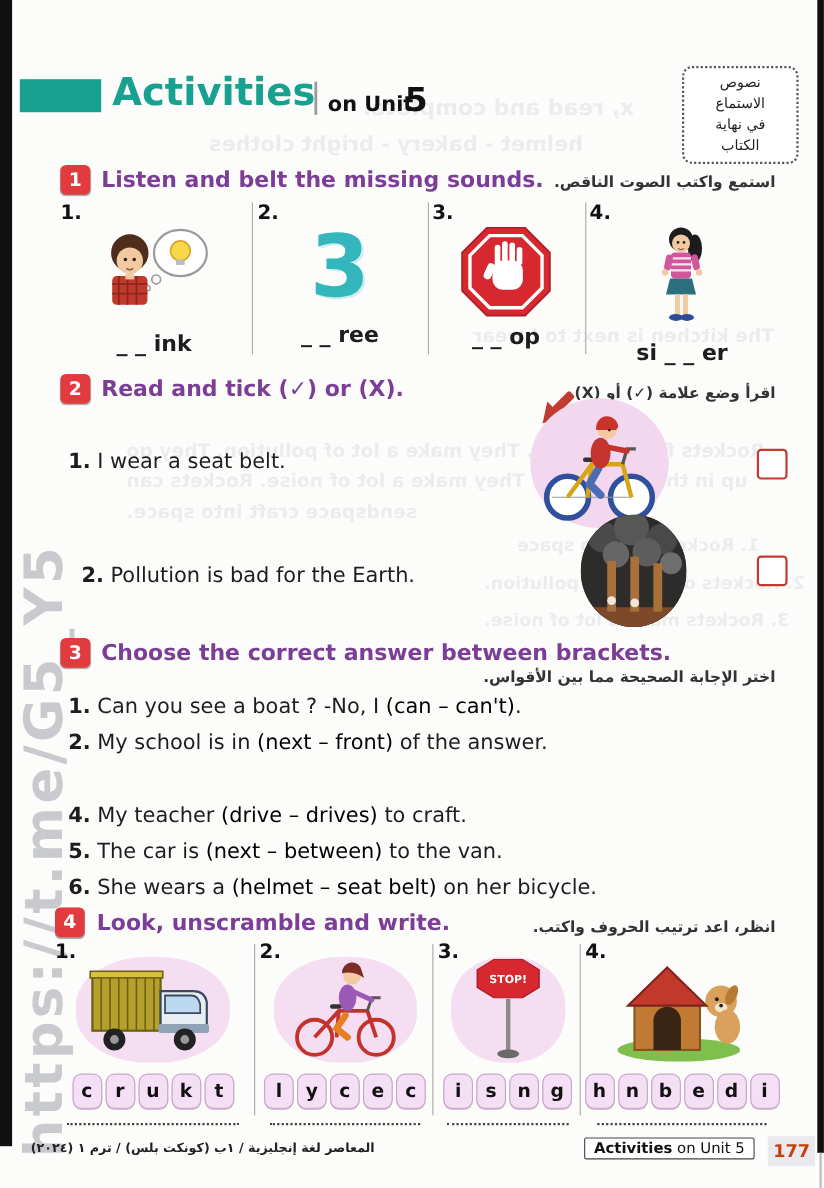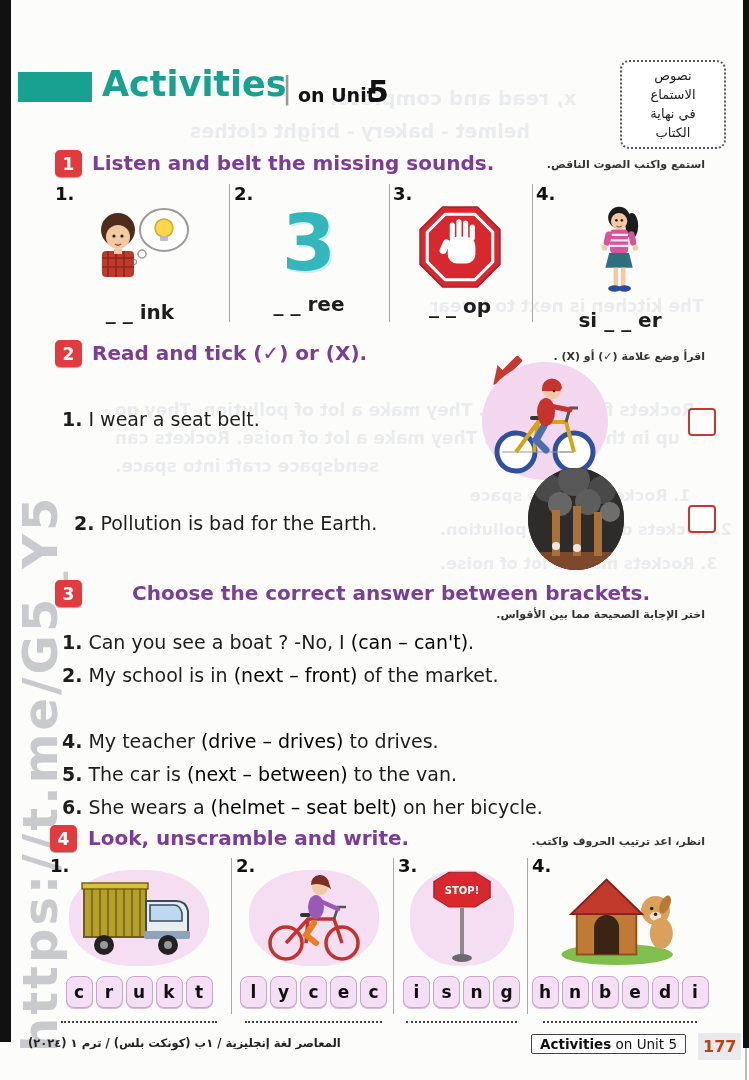--- a/index.html
+++ b/index.html
@@ -26,21 +26,21 @@
   .h-unit{position:absolute;left:368px;top:74px;font-size:30px;font-weight:bold;color:#111;}
   .listen-box{position:absolute;left:620px;top:60px;width:86px;padding:5px 8px;
               border:2px dotted #555;border-radius:9px;direction:rtl;text-align:center;
               font-size:13px;line-height:1.45;color:#222;background:#fff;}
 
   
   .numbox{position:absolute;width:27px;height:27px;background:#e23b3f;color:#fff;
           font-weight:bold;border-radius:5px;display:flex;align-items:center;
           justify-content:center;font-size:17px;box-shadow:0 1px 1px rgba(0,0,0,.35);}
   .sec-title{position:absolute;font-size:20px;font-weight:bold;color:#7c3d97;white-space:nowrap;}
-  .ar{position:absolute;direction:rtl;font-size:11px;font-weight:bold;color:#333;white-space:nowrap;}
+  .ar{position:absolute;direction:rtl;font-size:14px;font-weight:bold;color:#333;white-space:nowrap;}
 
   .colnum{font-size:18px;font-weight:bold;color:#111;}
   .vline{position:absolute;width:1px;background:#a9a9a9;}
 
   .s1col{position:absolute;display:flex;flex-direction:column;align-items:center;}
   .s1num{align-self:flex-start;}
   .s1word{font-size:20px;font-weight:bold;color:#1d1d1d;margin-top:4px;white-space:pre;}
   .three{font-size:78px;font-weight:bold;color:#33b7bd;line-height:1;
          text-shadow:2px 2px 0 #cdeef0;}
 
@@ -223,31 +223,31 @@
       <circle cx="28" cy="78" r="4" fill="#efe7df"></circle>
       <circle cx="49" cy="80" r="4" fill="#efe7df"></circle>
     </svg>
   </div>
   <div class="q" style="left:74px;top:512px;">
     <b>2.</b><span>Pollution is bad for the Earth.</span>
   </div>
   <div class="checkbox" style="left:688px;top:505px;"></div>
 
   <div class="numbox" style="left:55px;top:580px;">3</div>
-  <div class="sec-title" style="left:92px;top:581px;margin-left:40px;">Choose the correct answer between brackets.</div>
+  <div class="sec-title" style="left:92px;top:581px;">Choose the correct answer between brackets.</div>
   <div class="ar" style="left:420px;top:608px;width:285px;">اختر الإجابة الصحيحة مما بين الأقواس.</div>
 
   <div class="q" style="top:631px;">
     <b>1.</b><span>Can you see a boat ? -No, I </span><span class="red">(can – can't)</span><span>.</span>
   </div>
   <div class="q" style="top:664px;">
-    <b>2.</b><span>My school is in </span><span class="red">(next – front)</span><span> of the market.</span>
+    <b>2.</b><span>My school is in </span><span class="red">(next – front)</span><span> of the answer.</span>
   </div>
   <div class="q" style="top:730px;">
-    <b>4.</b><span>My teacher </span><span class="red">(drive – drives)</span><span> to drives.</span>
+    <b>4.</b><span>My teacher </span><span class="red">(drive – drives)</span><span> to craft.</span>
   </div>
   <div class="q" style="top:763px;">
     <b>5.</b><span>The car is </span><span class="red">(next – between)</span><span> to the van.</span>
   </div>
   <div class="q" style="top:796px;">
     <b>6.</b><span>She wears a </span><span class="red">(helmet – seat belt)</span><span> on her bicycle.</span>
   </div>
 
   <div class="numbox" style="left:50px;top:825px;">4</div>
   <div class="sec-title" style="left:88px;top:826px;">Look, unscramble and write.</div>

